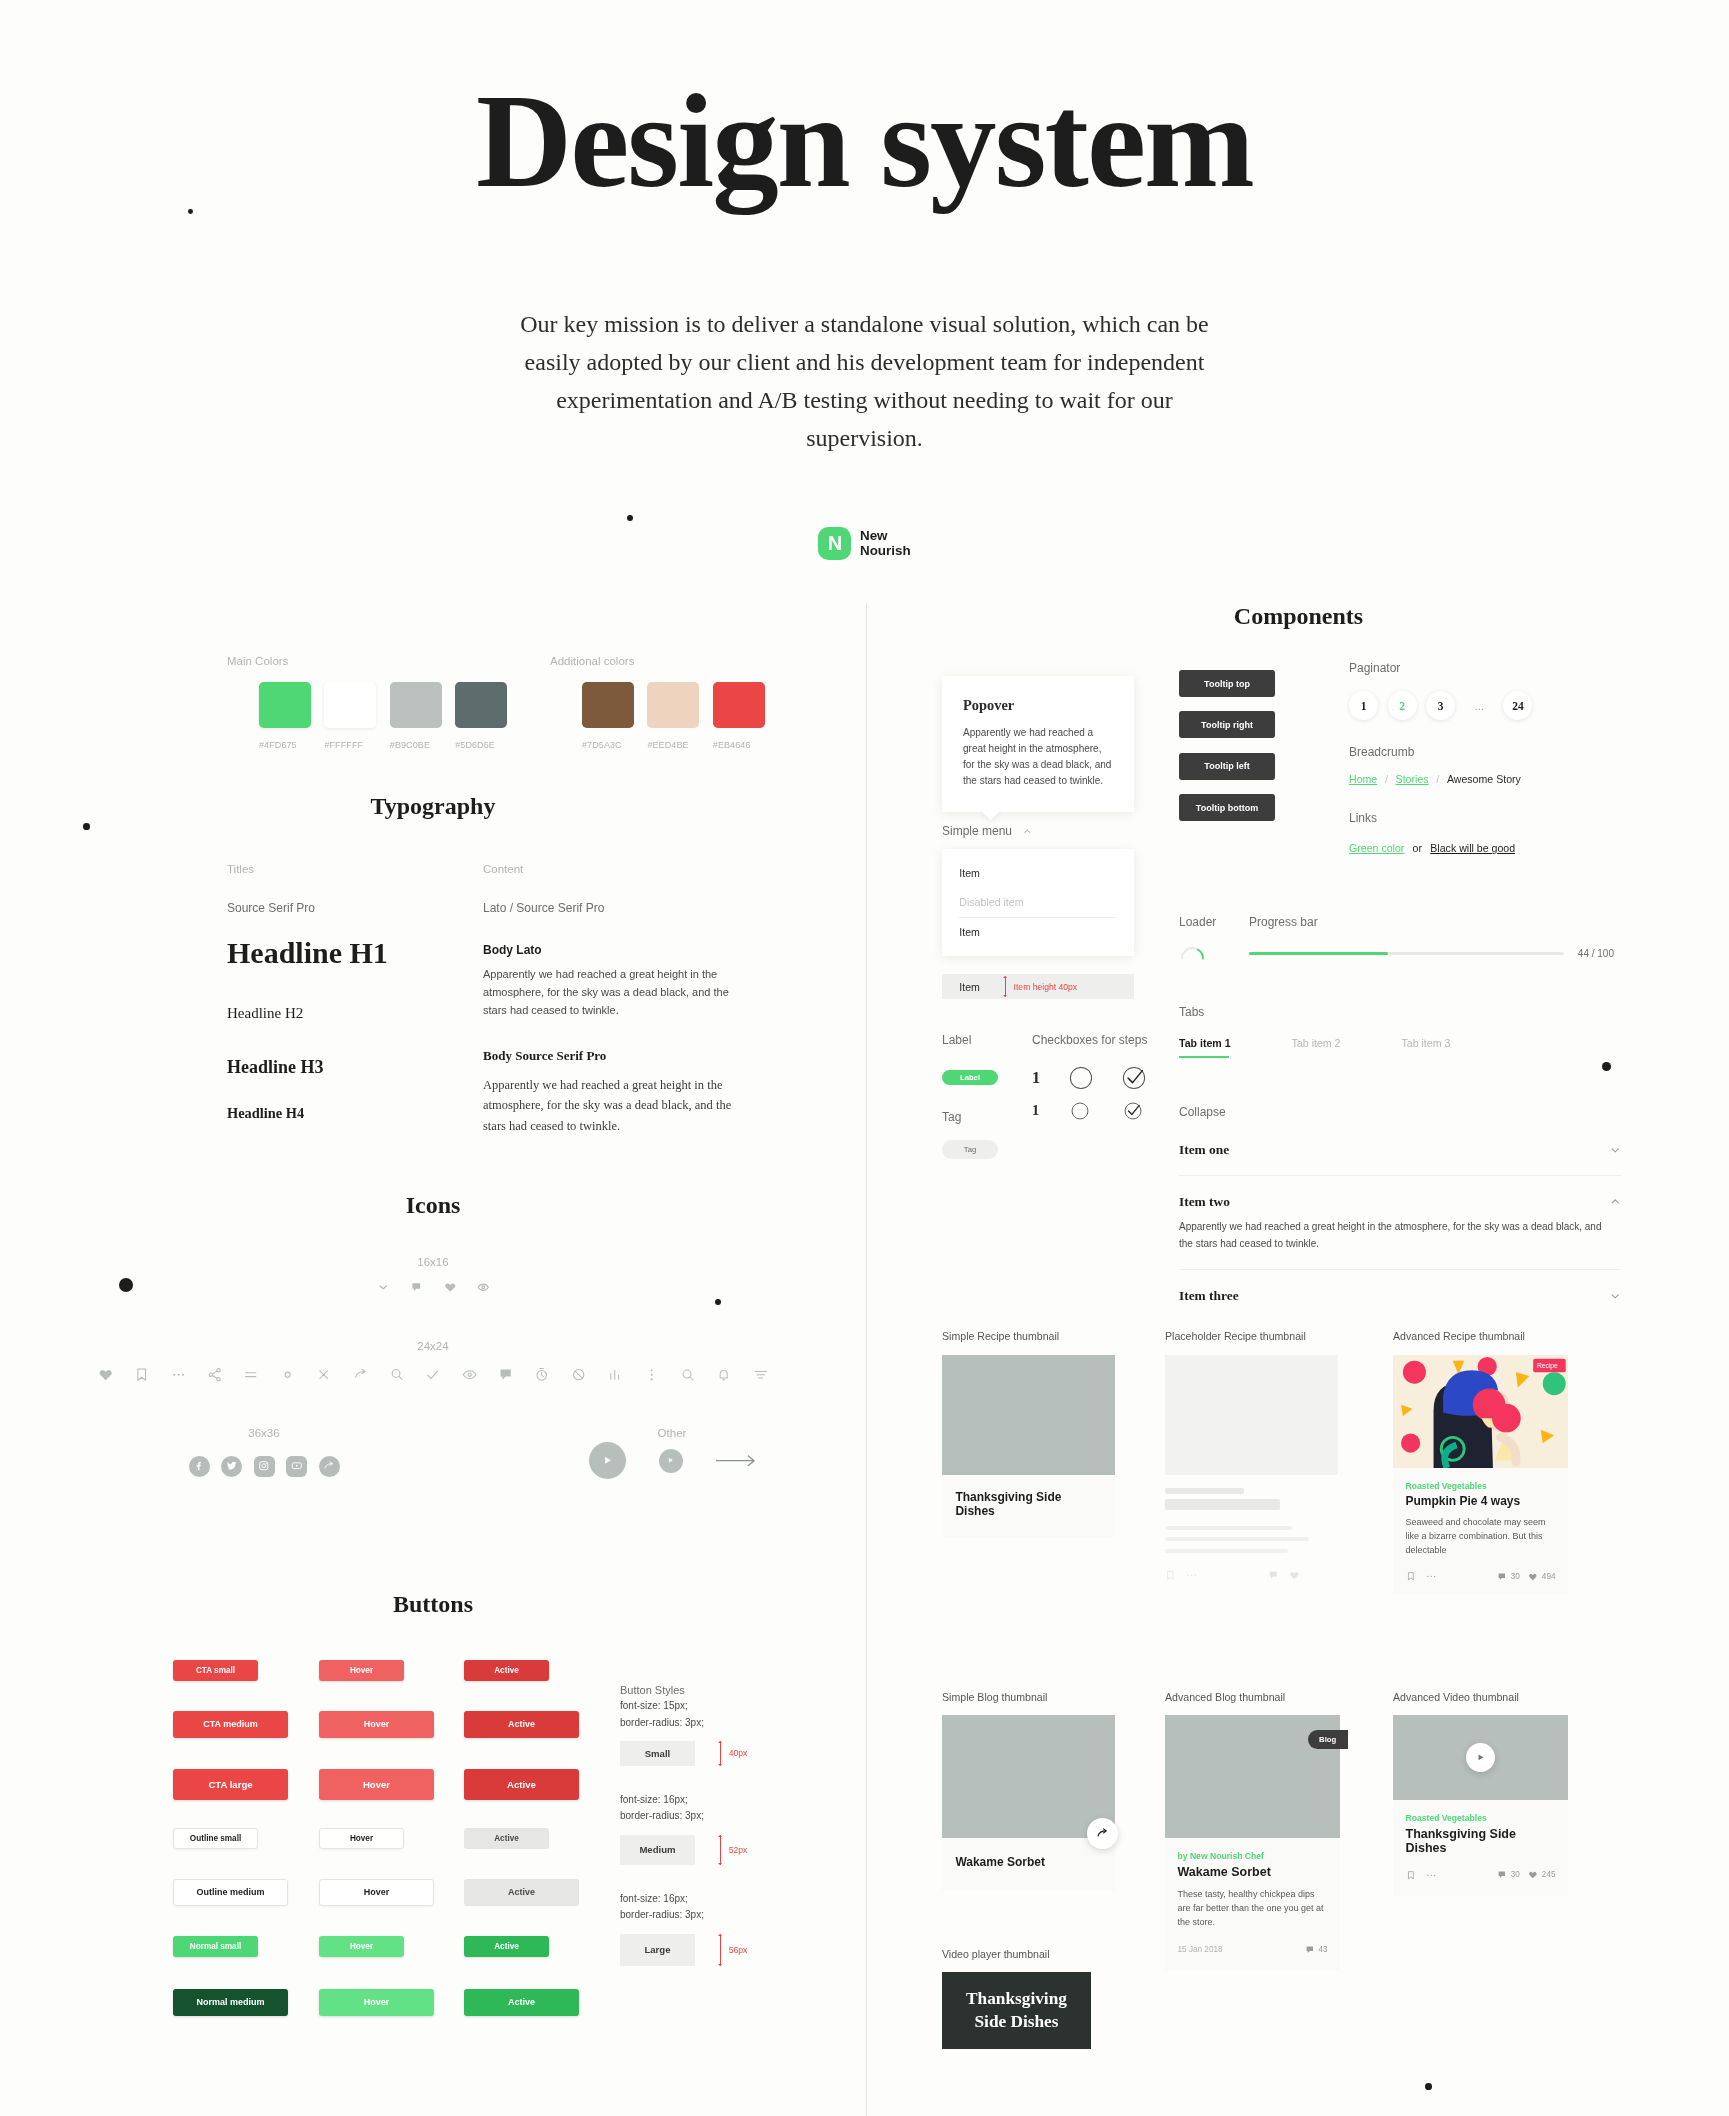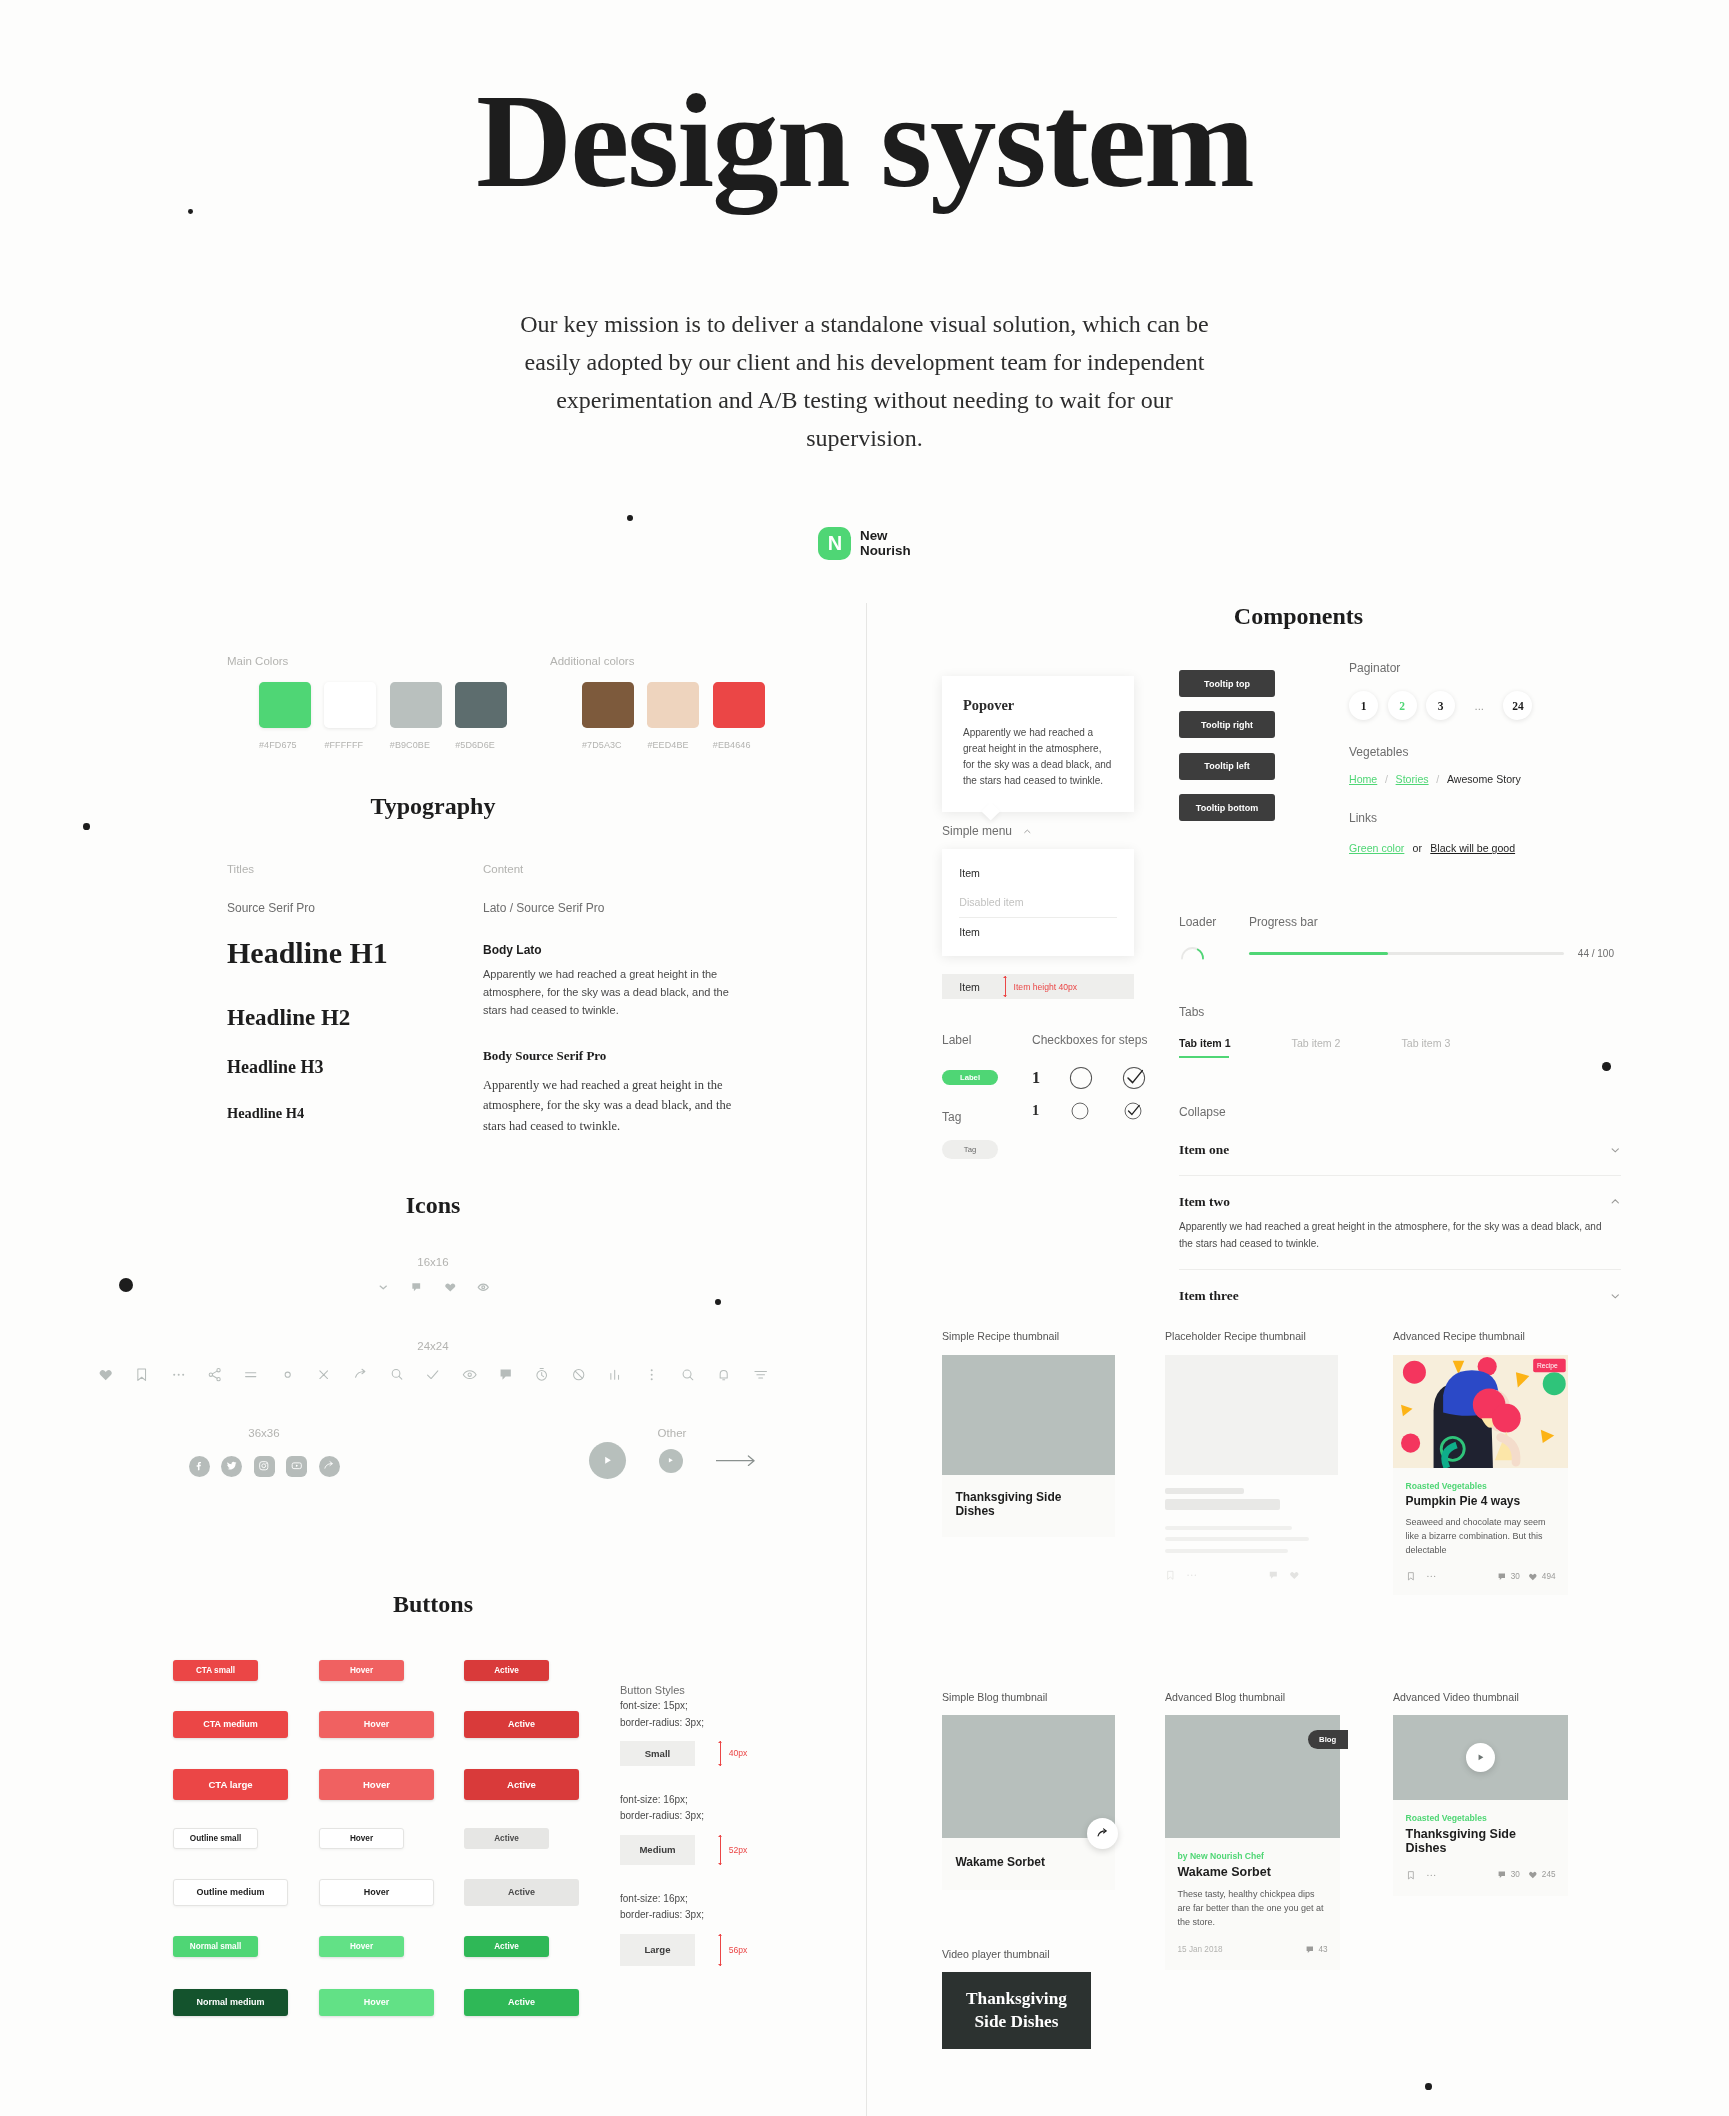--- a/index.html
+++ b/index.html
@@ -62,21 +62,21 @@
   .lbl-d { font-size: 12px; color: #6d6d6d; }
 
   
   .swatch-row { display: flex; padding-left: 32px; }
   .sw { width: 52px; margin-right: 13.4px; }
   .sw .chip { width: 52px; height: 46px; border-radius: 4.8px; box-shadow: 0 1px 3.8px rgba(0,0,0,.09); }
   .sw .hex { font-size: 9px; color: #b3b3b0; margin-top: 11.5px; letter-spacing: 0.1px; }
 
   
   .h1s { font-family: "Liberation Serif", serif; font-weight: 700; font-size: 30px; color: #1d1d1d; }
-  .h2s { font-family: "Liberation Serif", serif; font-weight: 700; font-size: 23px; color: #1d1d1d; }
+  .h2s { font-family: "Liberation Serif", serif; font-weight: 400; font-size: 15px; color: #1d1d1d; }
   .h3s { font-family: "Liberation Serif", serif; font-weight: 700; font-size: 18px; color: #1d1d1d; }
   .h4s { font-family: "Liberation Serif", serif; font-weight: 700; font-size: 14.4px; color: #1d1d1d; }
   .bodyhead { font-size: 12px; font-weight: 700; color: #1d1d1d; }
   .bodytxt { font-size: 11px; line-height: 1.62; color: #4a4a4a; width: 267px; }
   .bodyhead-s { font-family: "Liberation Serif", serif; font-size: 13px; font-weight: 700; color: #1d1d1d; }
   .bodytxt-s { font-family: "Liberation Serif", serif; font-size: 12.5px; line-height: 1.62; color: #3b3b3b; width: 269px; }
 
   
   .ico { fill: none; stroke: #b6bcba; stroke-width: 1.6; stroke-linecap: round; stroke-linejoin: round; }
   .ico-f { fill: #b6bcba; stroke: none; }
@@ -515,21 +515,21 @@
     <div style="display:flex;align-items:center;gap:9.6px;margin-top:16.3px;">
       <div class="pg">1</div>
       <div class="pg on">2</div>
       <div class="pg">3</div>
       <div style="width:29px;text-align:center;color:#9b9b99;font-size:11.5px;">...</div>
       <div class="pg">24</div>
     </div>
   </div>
 
   <div style="position:absolute;left:482px;top:142px;">
-    <div class="lbl-d">Vegetables</div>
+    <div class="lbl-d">Breadcrumb</div>
     <div style="display:flex;align-items:center;margin-top:14.4px;">
       <span class="lnk">Home</span>
       <span class="crumb-sep">/</span>
       <span class="lnk">Stories</span>
       <span class="crumb-sep">/</span>
       <span style="font-size:10.6px;color:#2b2b2b;">Awesome Story</span>
     </div>
   </div>
 
   <div style="position:absolute;left:482px;top:208px;">

